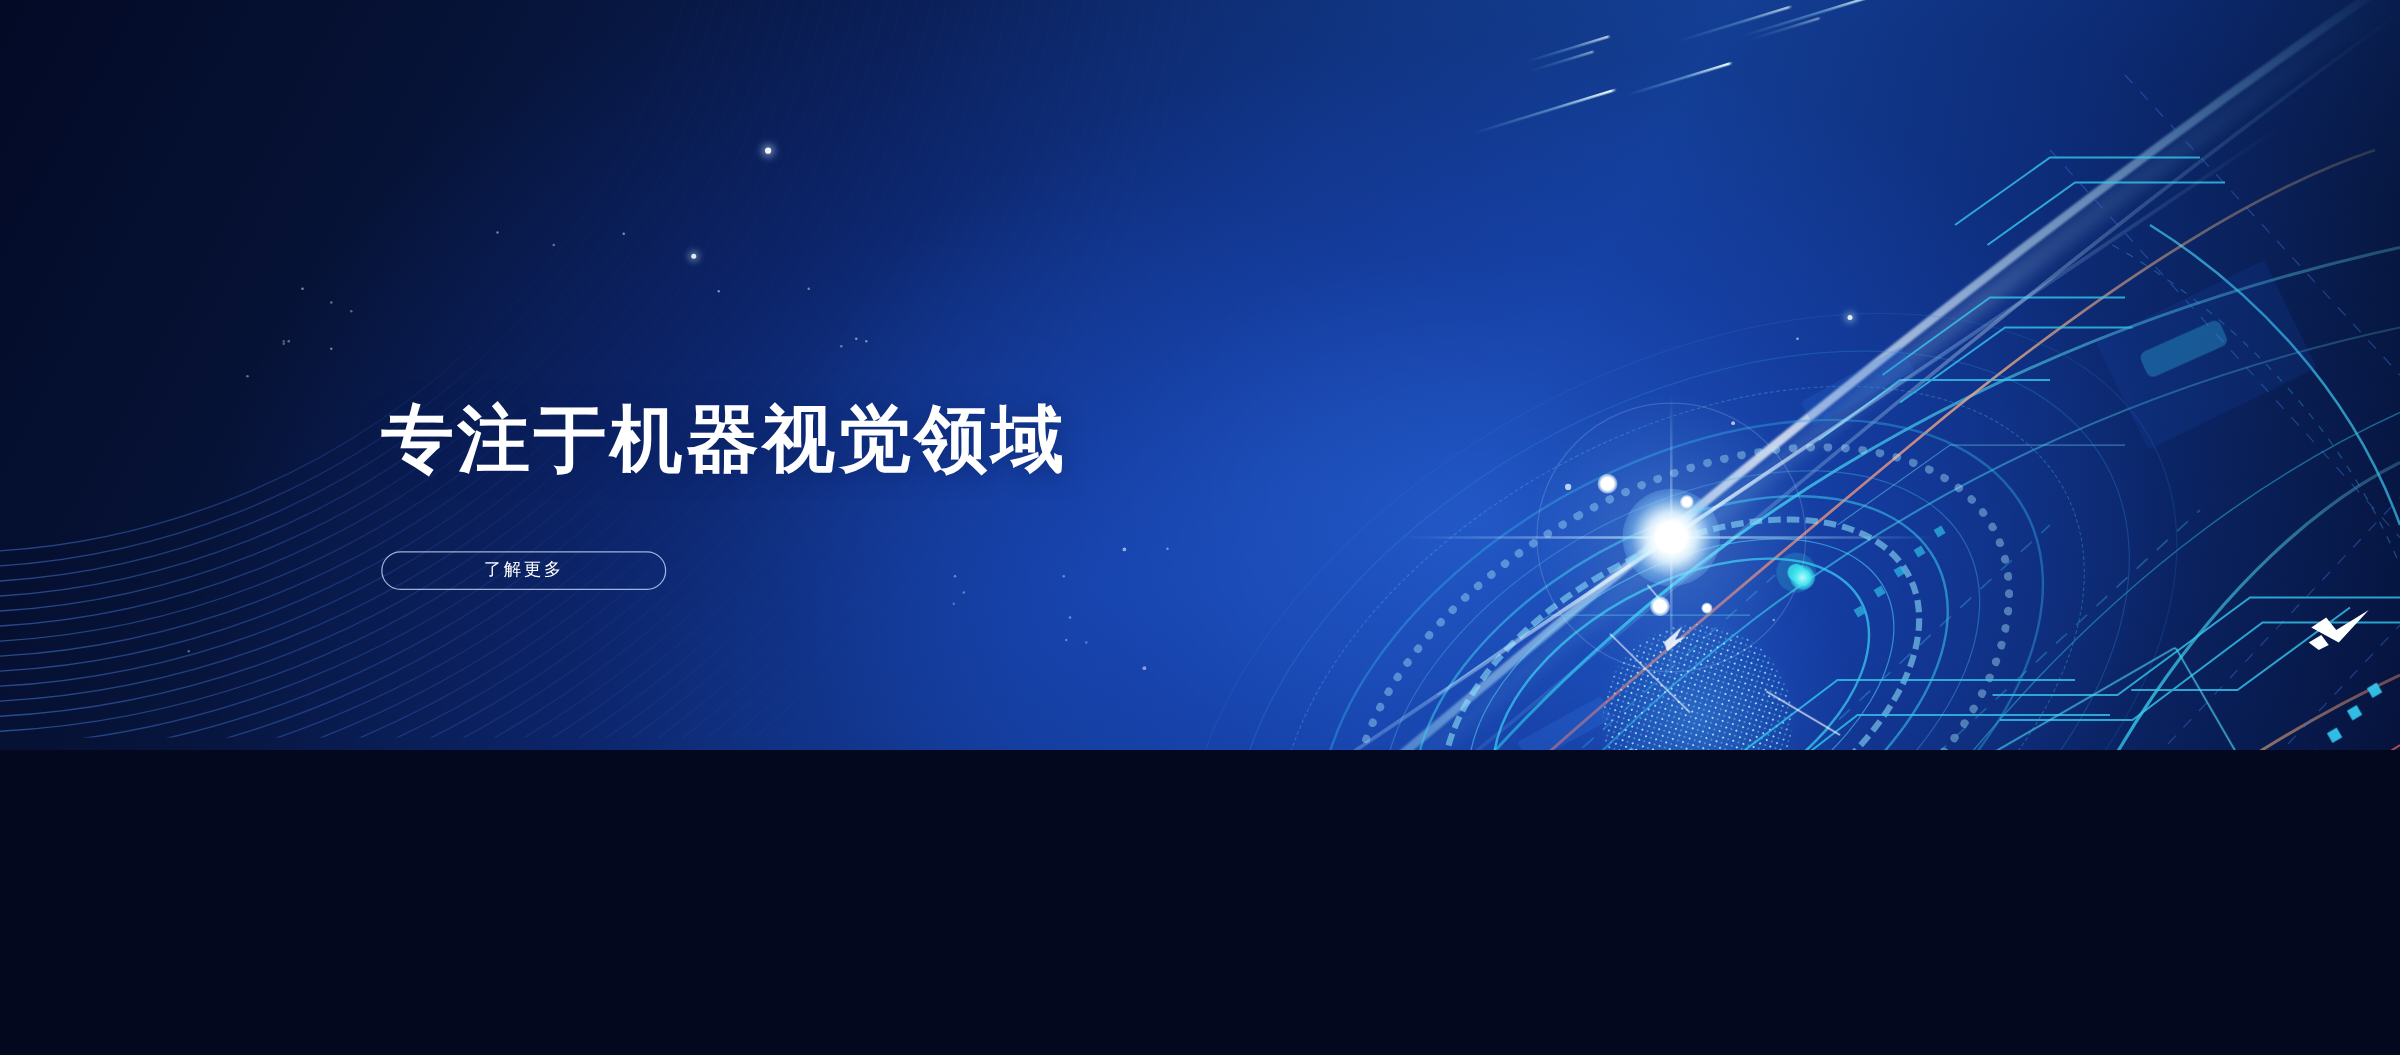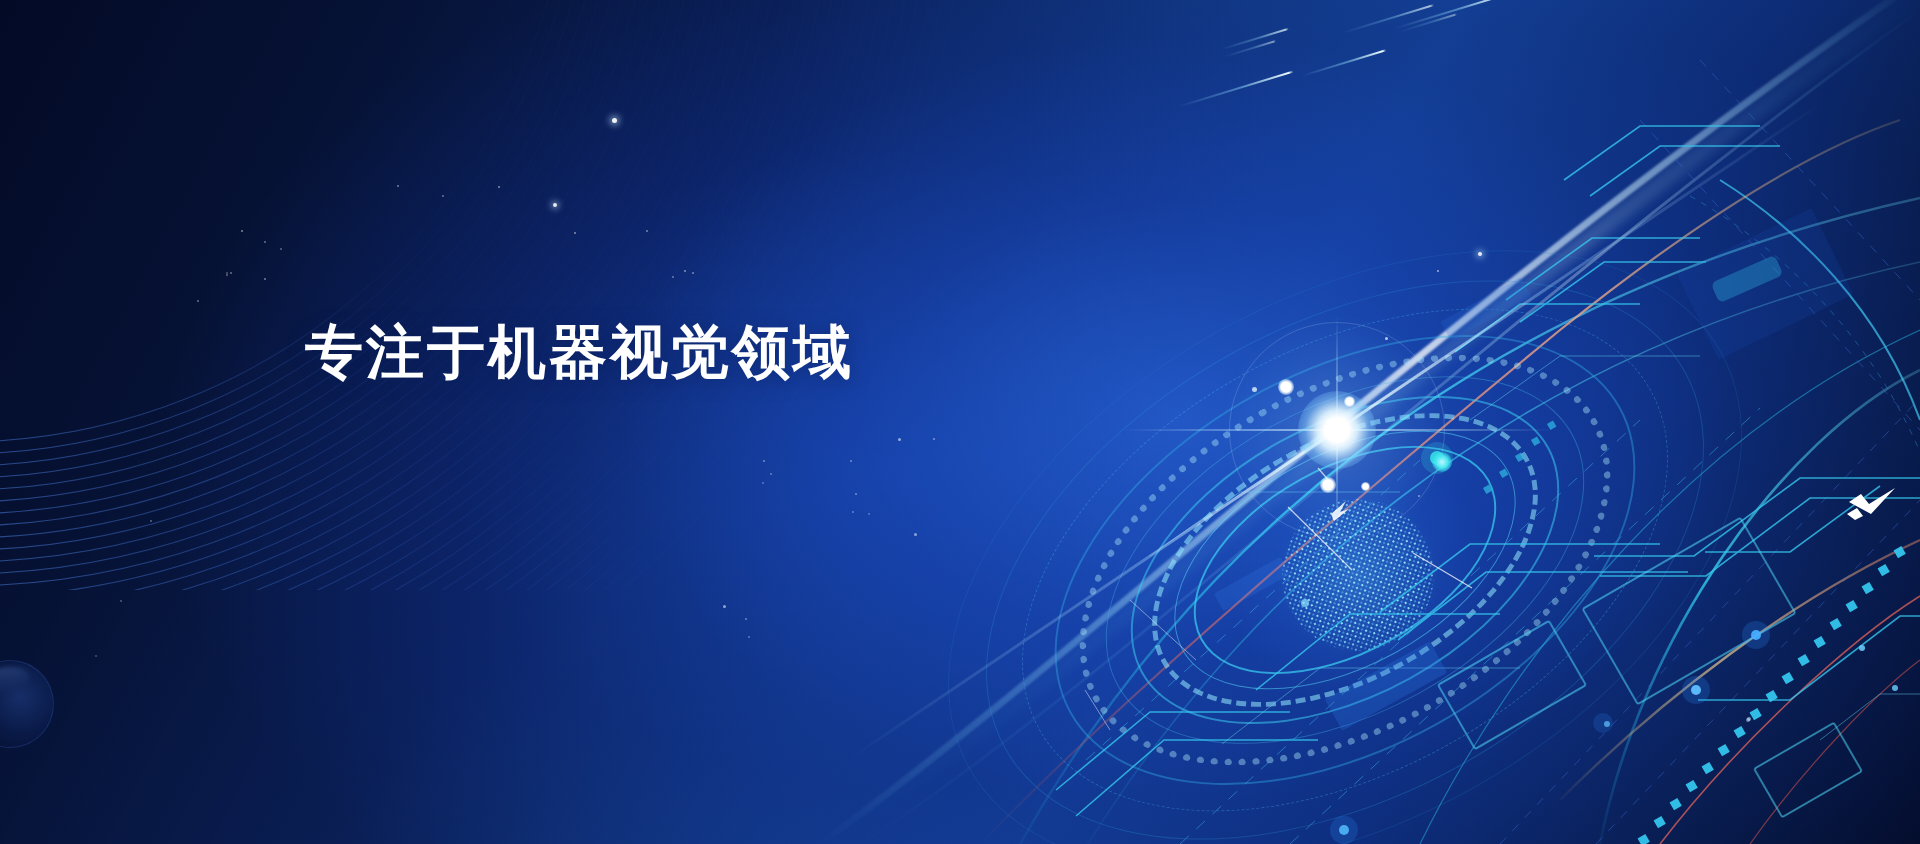--- a/index.html
+++ b/index.html
@@ -2,21 +2,21 @@
 <html><head>
 <meta charset="utf-8">
 <title>专注于机器视觉领域</title>
 <style>
   * { margin:0; padding:0; box-sizing:border-box; }
   html,body { width:1920px; height:844px; overflow:hidden; background:#03081f; }
   body { font-family:"Liberation Sans","DejaVu Sans",sans-serif; }
 
   #banner{
     position:relative;
-    width:1920px; height:844px;
+    width:1920px; height:600px;
     overflow:hidden;
     background:
       radial-gradient(ellipse 760px 520px at 1180px 420px, rgba(46,110,230,0.55) 0%, rgba(30,80,200,0.28) 42%, rgba(10,30,110,0.0) 74%),
       radial-gradient(ellipse 900px 660px at 880px 470px, rgba(24,72,190,0.60) 0%, rgba(16,48,150,0.30) 48%, rgba(8,24,90,0.0) 80%),
       radial-gradient(ellipse 1100px 900px at 1500px 520px, rgba(18,58,168,0.55) 0%, rgba(8,28,104,0.22) 55%, rgba(4,12,58,0.0) 85%),
       linear-gradient(118deg, #030a26 0%, #061235 16%, #0a1e54 33%, #123a86 50%, #16479f 62%, #0e2f78 76%, #061534 90%, #020718 100%);
   }
 
   
   .layer{ position:absolute; inset:0; pointer-events:none; }
@@ -479,15 +479,16 @@
 
   <div id="chevron">
     <svg viewBox="0 0 54 40" xmlns="http://www.w3.org/2000/svg">
       <path d="M 4,16 L 16,8 L 24,18 L 50,2 L 26,28 Z" fill="#ffffff"></path>
       <path d="M 2,28 L 12,22 L 18,30 L 10,34 Z" fill="#ffffff"></path>
     </svg>
   </div>
 
   <div id="content">
     <h1 id="headline">专注于机器视觉领域</h1>
+    <button id="cta">了解更多</button>
   </div>
 
 </div>
 
 </body></html>

